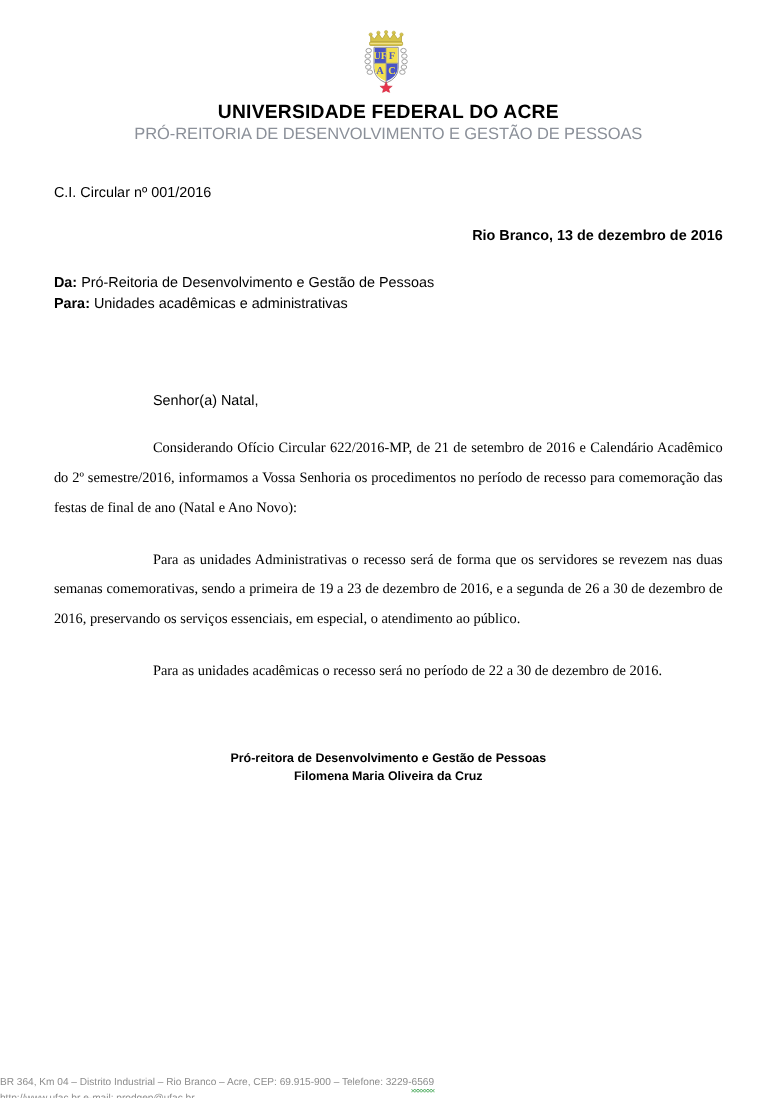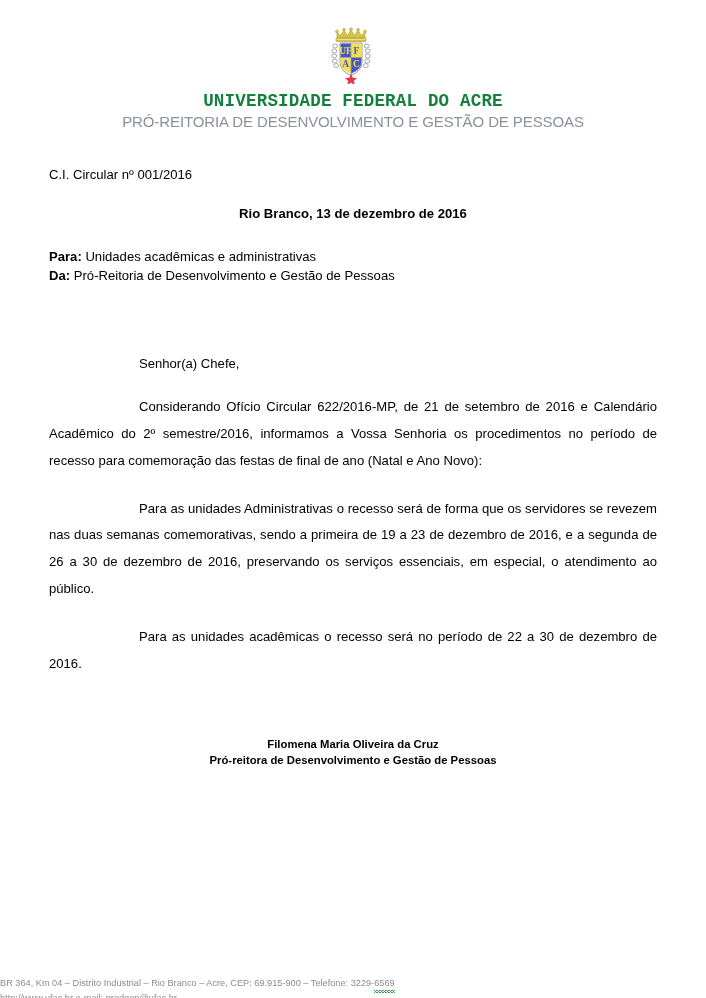--- a/index.html
+++ b/index.html
@@ -25,25 +25,25 @@
   
   .letterhead {
     padding-top: 6px;
     text-align: center;
   }
   .crest {
     display: block;
     margin: 0 auto;
   }
   .org-title {
-    font-family: Liberation Mono, monospace;
+    font-family: Liberation Sans, sans-serif;
     font-weight: bold;
     font-size: 17.5px;
     letter-spacing: 0.2px;
-    color: #15803d;
+    color: #000000;
     margin-top: 8px;
     line-height: 1.1;
   }
   .org-subtitle {
     font-family: "Liberation Sans", sans-serif;
     font-weight: normal;
     font-size: 15px;
     letter-spacing: -0.1px;
     color: #8b9099;
     margin-top: 2px;
@@ -60,21 +60,21 @@
     line-height: 1.5;
   }
   .ref-line {
     font-weight: normal;
     font-size: 13.1px;
     margin-bottom: 20px;
   }
   .place-date {
     font-weight: bold;
     font-size: 13.1px;
-    text-align: center;
+    text-align: right;
     margin-bottom: 23px;
   }
   .addr-line {
     font-size: 13.1px;
     line-height: 1.48;
   }
   .addr-line .lbl {
     font-weight: bold;
   }
 
@@ -84,20 +84,21 @@
     font-size: 13.1px;
   }
 
   .para {
     text-align: justify;
     text-justify: inter-word;
     font-size: 13.1px;
     line-height: 2.05;
     margin-top: 21px;
     text-indent: 90px;
+    font-family: Liberation Serif, serif;
   }
 
   .closing {
     margin-top: 26px;
     padding-left: 90px;
     font-size: 13.1px;
   }
 
   
   .signature {
@@ -207,41 +208,41 @@
     <div class="org-subtitle">PRÓ-REITORIA DE DESENVOLVIMENTO E GESTÃO DE PESSOAS</div>
   </div>
 
   <div class="doc">
 
     <div class="ref-line">C.I. Circular nº 001/2016</div>
 
     <div class="place-date">Rio Branco, 13 de dezembro de 2016</div>
 
     <div class="addr-line">
+      <span class="lbl">Da:</span>
+      <span>Pró-Reitoria de Desenvolvimento e Gestão de Pessoas</span>
+    </div>
+    <div class="addr-line">
       <span class="lbl">Para:</span>
       <span>Unidades acadêmicas e administrativas</span>
     </div>
-    <div class="addr-line">
-      <span class="lbl">Da:</span>
-      <span>Pró-Reitoria de Desenvolvimento e Gestão de Pessoas</span>
-    </div>
-
-    <div class="salutation">Senhor(a) Chefe,</div>
+
+    <div class="salutation">Senhor(a) Natal,</div>
 
     <p class="para">Considerando Ofício Circular 622/2016-MP, de 21 de setembro de 2016 e Calendário Acadêmico do 2º semestre/2016, informamos a Vossa Senhoria os procedimentos no período de recesso para comemoração das festas de final de ano (Natal e Ano Novo):</p>
 
     <p class="para">Para as unidades Administrativas o recesso será de forma que os servidores se revezem nas duas semanas comemorativas, sendo a primeira de 19 a 23 de dezembro de 2016, e a segunda de 26 a 30 de dezembro de 2016, preservando os serviços essenciais, em especial, o atendimento ao público.</p>
 
     <p class="para">Para as unidades acadêmicas o recesso será no período de 22 a 30 de dezembro de 2016.</p>
 
 
 
     <div class="signature">
+      <div>Pró-reitora de Desenvolvimento e Gestão de Pessoas</div>
       <div>Filomena Maria Oliveira da Cruz</div>
-      <div>Pró-reitora de Desenvolvimento e Gestão de Pessoas</div>
     </div>
   </div>
 
   <div class="footer">
     <div>
       <span>BR 364, Km 04 – Distrito Industrial – Rio Branco – Acre, CEP: 69.915-900 – Telefone: 3229-</span><span class="spell-error">6569</span>
     </div>
     <div>
       <a class="link" href="#">http://www.ufac.br</a>
       <span>e-mail:</span>

